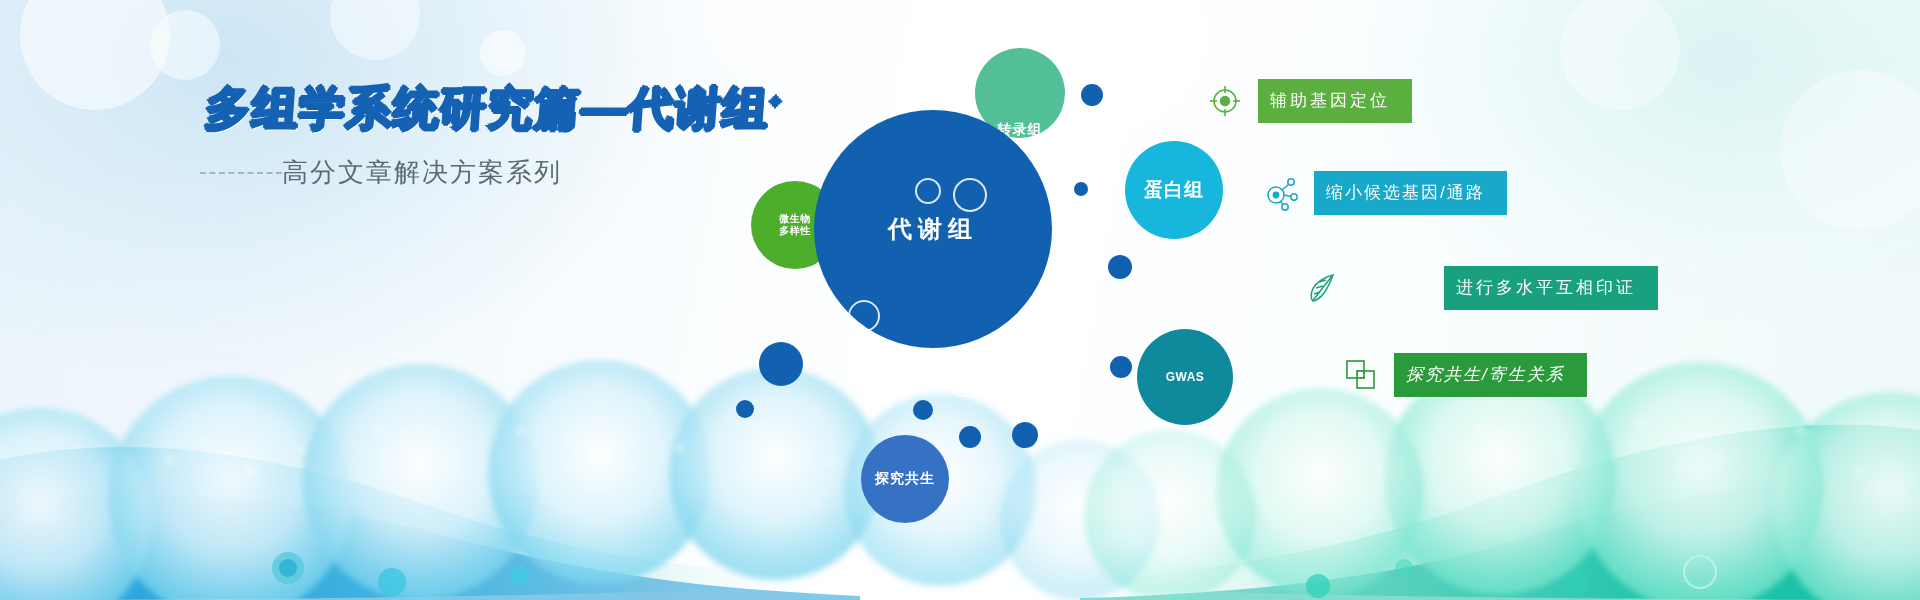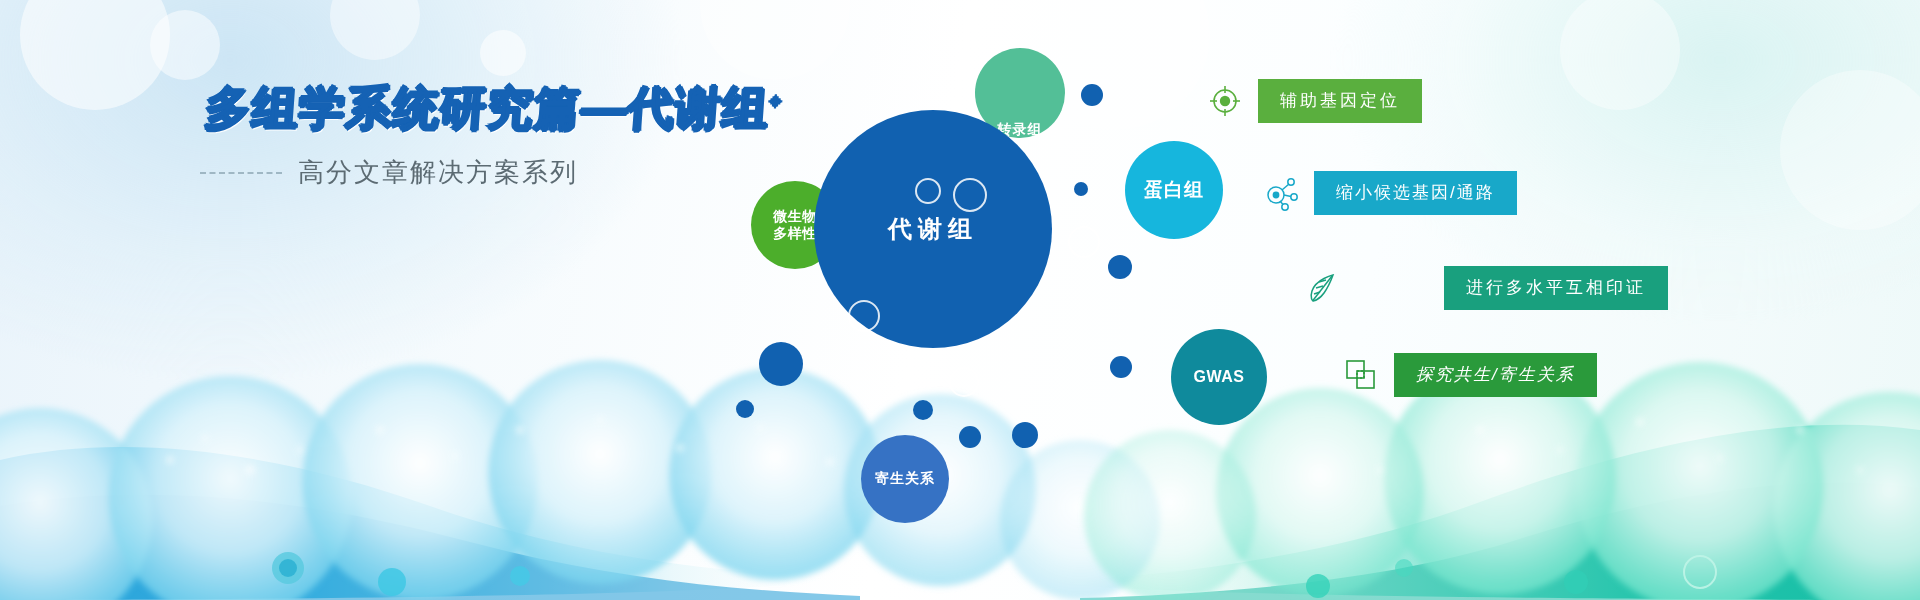--- a/index.html
+++ b/index.html
@@ -69,21 +69,21 @@
     transform:skewX(-4deg);
   }
   .main-title .sup {
     font-size:20px;
     vertical-align:super;
     -webkit-text-stroke:1px #1562b4;
     font-weight:900;
   }
 
   .sub-row {
-    display:flex; align-items:center; gap:16px;
+    display:flex; align-items:center; 
     margin-top:24px; margin-left:-5px;
   }
   .dash-line {
     width:82px; height:0;
     border-top:2px dashed #9fb7c4;
     flex:none;
   }
   .sub-title {
     font-size:26px; color:#5c6b73; letter-spacing:2px; white-space:nowrap;
   }
@@ -94,22 +94,22 @@
   .bub {
     position:absolute; border-radius:50%;
     display:flex; align-items:center; justify-content:center;
     text-align:center; color:#fff; font-weight:bold;
     line-height:1.25;
     user-select:none;
   }
   .bub.main      { width:238px; height:238px; left:814px; top:110px;  background:#1161b0; font-size:24px; letter-spacing:6px;text-align:right; }
   .bub.transcr   { width:90px;  height:90px;  left:975px; top:48px;   background:#53bf97; font-size:14px; letter-spacing:1px;align-items:flex-end; }
   .bub.protein   { width:98px;  height:98px;  left:1125px;top:141px;  background:#16b6dd; font-size:19px; letter-spacing:1px; }
-  .bub.gwas      { width:96px;  height:96px;  left:1171px;top:329px;  background:#0f8a9c; font-size:16px; letter-spacing:.5px; }
-  .bub.micro     { width:88px;  height:88px;  left:751px; top:181px;  background:#4cae2b; font-size:14px; letter-spacing:.5px; }
+  .bub.gwas      { width:96px;  height:96px;  left:1137px;top:329px;  background:#0f8a9c; font-size:12px; letter-spacing:.5px; }
+  .bub.micro     { width:88px;  height:88px;  left:751px; top:181px;  background:#4cae2b; font-size:10px; letter-spacing:.5px; }
   .bub.metageno  { width:88px;  height:88px;  left:861px; top:435px;  background:#3672c4; font-size:14px; letter-spacing:1px; }
 
   
   .dot { position:absolute; border-radius:50%; background:#1161b0; }
   .dot.d1 { width:22px; height:22px; left:1081px; top:84px; }
   .dot.d2 { width:18px; height:18px; left:836px; top:176px; }
   .dot.d3 { width:44px; height:44px; left:759px; top:342px; }
   .dot.d4 { width:18px; height:18px; left:736px; top:400px; }
   .dot.d5 { width:24px; height:24px; left:1108px;top:255px; }
   .dot.d6 { width:22px; height:22px; left:1110px;top:356px; }
@@ -125,21 +125,21 @@
   .ring.r3 { width:32px; height:32px; left:1068px; top:226px; }
   .ring.r4 { width:32px; height:32px; left:848px;  top:300px; }
   .ring.r5 { width:30px; height:30px; left:949px;  top:367px; }
 
   
   .features { position:absolute; left:0; top:0; width:1920px; height:600px; z-index:18; }
   .feat { position:absolute; display:flex; align-items:center; }
   .feat .ico { width:46px; height:46px; flex:none; display:flex; align-items:center; justify-content:center; }
   .feat .pill {
     color:#fff; font-size:17px; letter-spacing:3px;
-    padding:10px 22px 11px 22px; white-space:nowrap;
+    padding:10px 22px 11px 12px; white-space:nowrap;
     font-weight:normal;
   }
   .feat.f1 { left:1202px; top:78px;  }
   .feat.f1 .pill { background:#5aaf3e; }
   .feat.f2 { left:1258px; top:170px; }
   .feat.f2 .pill { background:#18a8c9; }
   .feat.f3 { left:1300px; top:265px;gap:44px; }
   .feat.f3 .pill { background:#19a07e; }
   .feat.f4 { left:1338px; top:352px; }
   .feat.f4 .pill { background:#2a9a3b;font-style:italic; }
@@ -293,21 +293,21 @@
     </div>
 
     <div class="bub micro">
       <span>
         <span>微生物</span><br>
         <span>多样性</span>
       </span>
     </div>
 
     <div class="bub metageno">
-      <span>寄生关系</span>
+      <span>探究共生</span>
     </div>
 
     <div class="bub main">
       <span>代谢组</span>
     </div>
 
     <div class="ring r1"></div>
     <div class="ring r2"></div>
     <div class="ring r3"></div>
     <div class="ring r4"></div>

